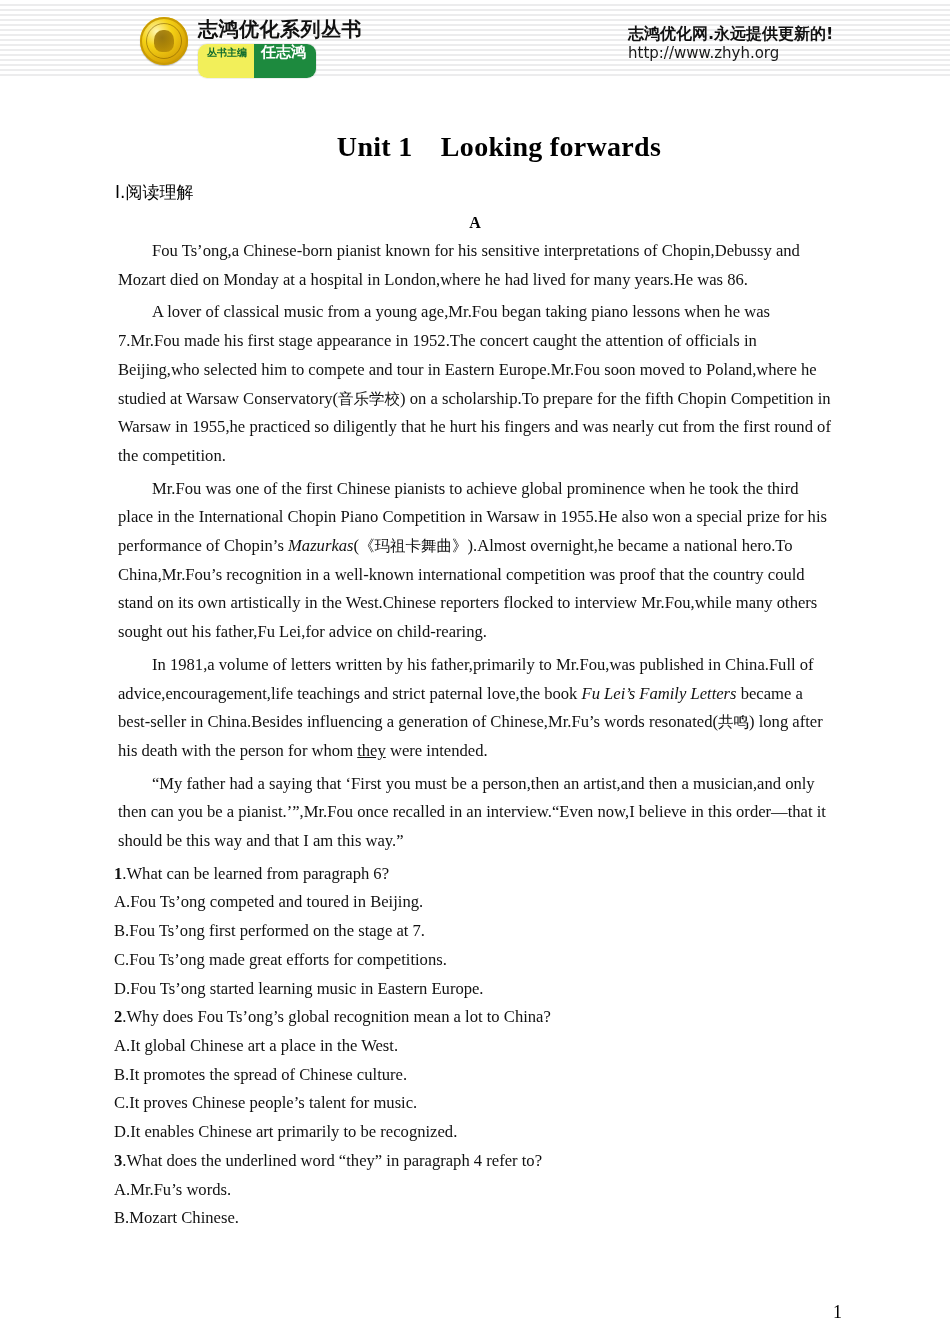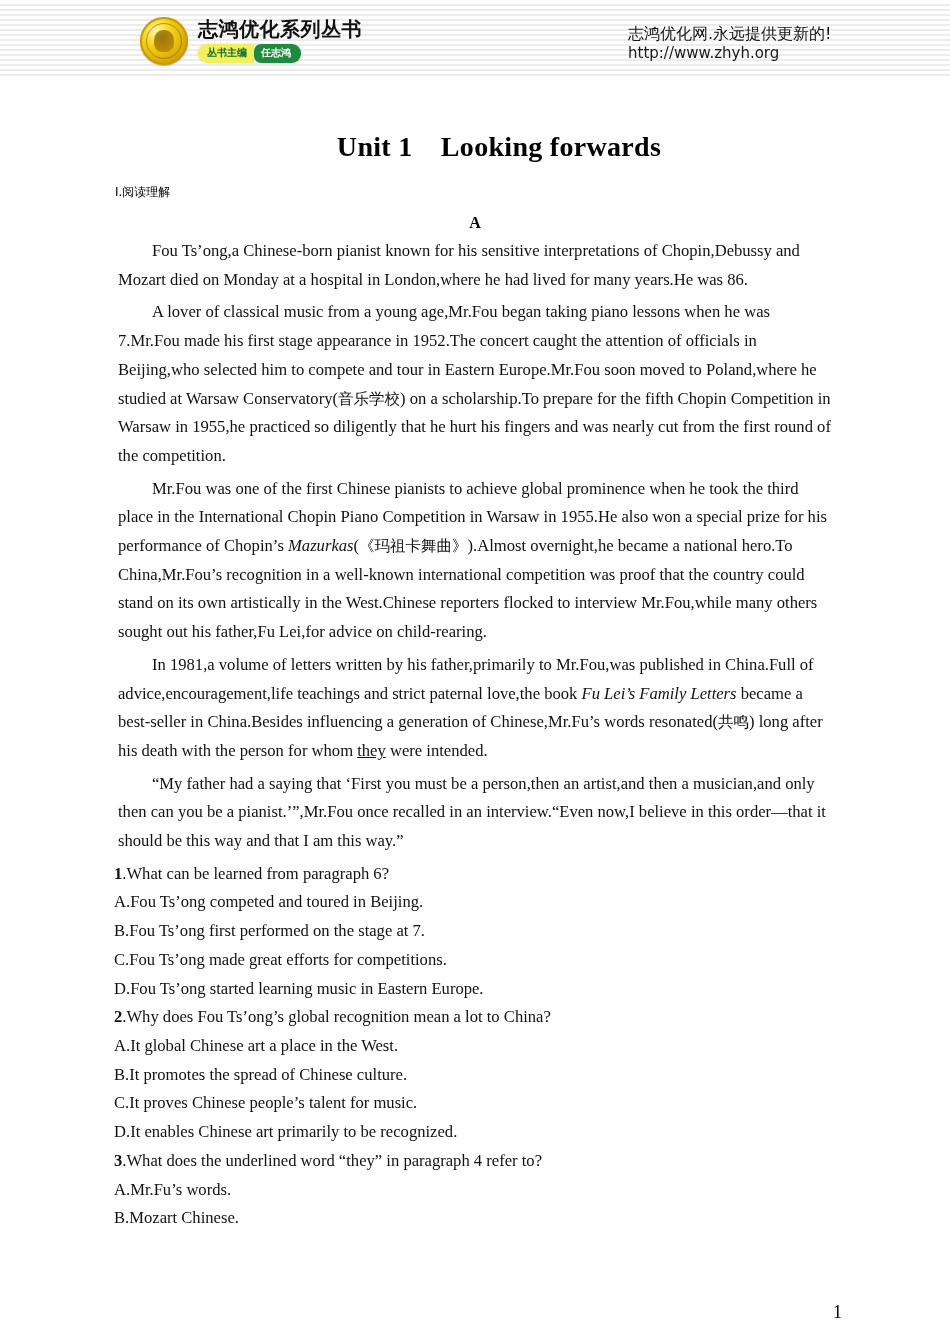--- a/index.html
+++ b/index.html
@@ -89,52 +89,51 @@
     color: #111111;
     letter-spacing: 0.5px;
     white-space: nowrap;
   }
   .brand-badge {
     margin-top: 4px;
     display: inline-flex;
     align-items: stretch;
     border-radius: 9px;
     overflow: hidden;
-    height: 19px;
+    height: 34px;
     box-shadow: 0 0 0 1px rgba(0,0,0,0.06);
   }
   .badge-left {
     background: #f2ef5a;
     color: #0d6b2e;
     font-family: "DejaVu Sans", sans-serif;
     font-weight: bold;
     font-size: 10px;
     line-height: 17px;
     padding: 0 7px 0 9px;
     white-space: nowrap;
   }
   .badge-right {
     background: #1d8a3e;
     color: #ffffff;
     font-family: "DejaVu Sans", sans-serif;
     font-weight: bold;
-    font-size: 10px;
+    font-size: 15px;
     line-height: 17px;
     padding: 0 10px 0 7px;
     white-space: nowrap;
-    border-radius: 7px;
   }
   .site-block {
     position: absolute;
     left: 628px;
     top: 24px;
   }
   .site-slogan {
     font-family: "DejaVu Sans", sans-serif;
-    font-weight: normal;
+    font-weight: bold;
     font-size: 16px;
     line-height: 19px;
     color: #111111;
     white-space: nowrap;
   }
   .site-url {
     font-family: "DejaVu Sans", sans-serif;
     font-size: 15px;
     line-height: 20px;
     color: #1a1a1a;
@@ -154,21 +153,21 @@
     font-weight: bold;
     font-size: 28px;
     line-height: 34px;
     color: #000000;
     letter-spacing: 0.3px;
     padding-left: 48px;
   }
   .section-label {
     margin: 16px 0 0 115px;
     font-family: "DejaVu Sans", sans-serif;
-    font-size: 12px;
+    font-size: 17px;
     line-height: 24px;
     color: #000000;
   }
   .passage-letter {
     margin: 9px 0 0 0;
     text-align: center;
     font-family: "Liberation Serif", serif;
     font-weight: bold;
     font-size: 16px;
     line-height: 20px;

